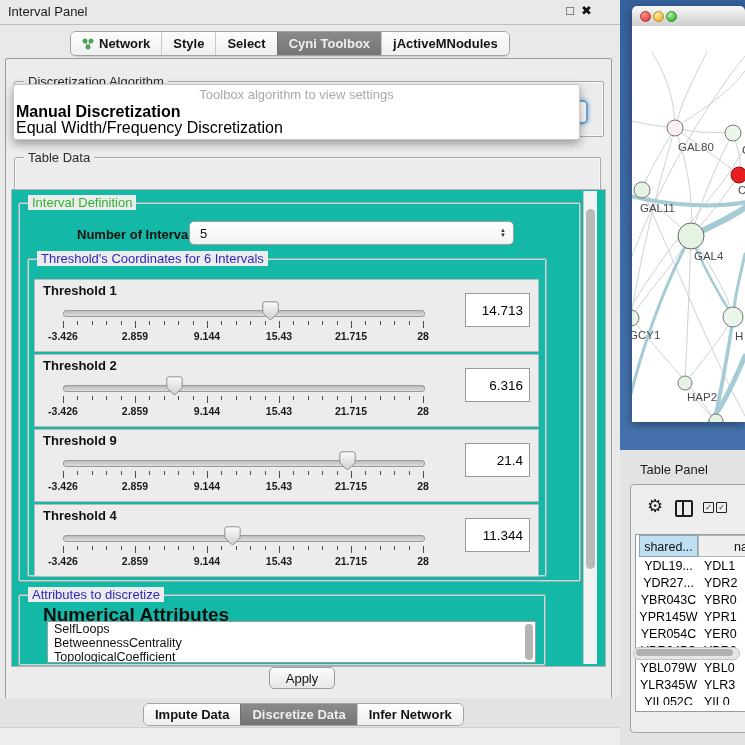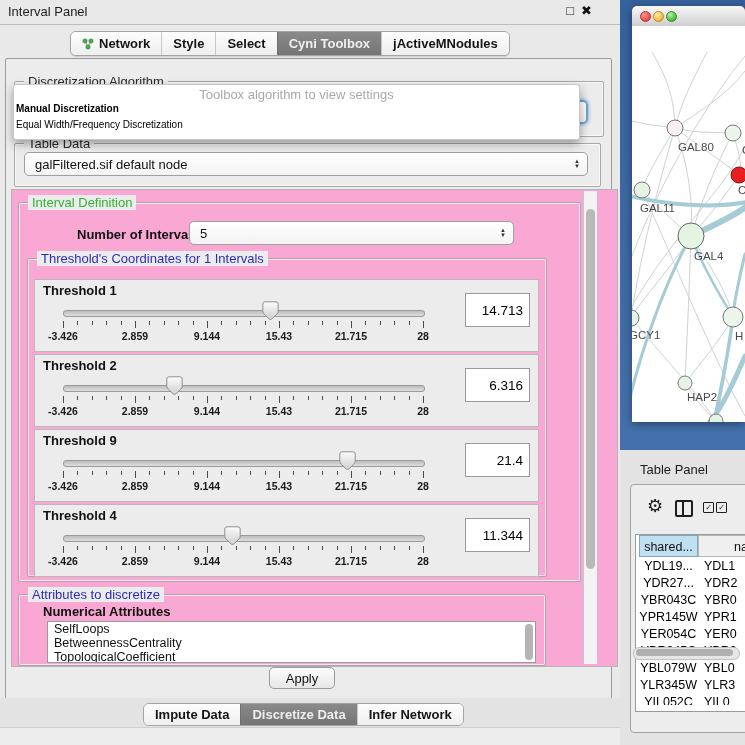--- a/index.html
+++ b/index.html
@@ -23,47 +23,47 @@
   .group{position:absolute;border:1px solid #a8a8a8;border-radius:2px;box-shadow:inset 0 0 0 1px rgba(255,255,255,.65);}
   .gtitle{position:absolute;top:-8px;left:9px;background:#ececec;padding:0 4px;font-size:13px;color:#2a2a2a;line-height:15px;white-space:nowrap;}
   .gtitle.green{color:#2fb52f;}
   .gtitle.blue{color:#2b2bc0;}
   .combo{position:absolute;height:24px;background:linear-gradient(#ffffff,#f3f3f3);border:1px solid #9f9f9f;border-radius:5px;font-size:13px;color:#111;line-height:24px;padding-left:10px;box-sizing:border-box;}
   .combo.focused{border:2px solid #6ea2d5;box-shadow:0 0 4px rgba(90,150,210,.9);}
   .combo-arrows{position:absolute;right:7px;top:0;height:100%;display:flex;flex-direction:column;justify-content:center;font-size:6px;line-height:5px;color:#333;}
   
   .g-algo{left:8px;top:22px;width:588px;height:54px;}
   .g-algo .combo{left:9px;top:18px;width:564px;}
-  .g-table{left:8px;top:84px;width:585px;height:42px;}
+  .g-table{left:8px;top:98px;width:585px;height:42px;}
   .g-table .combo{left:9px;top:8px;width:564px;}
-  .scrollpane{position:absolute;left:5px;top:130px;width:593px;height:476px;border:1px solid #b3b3b3;background:#f9a8d4;padding-left:12px;}
+  .scrollpane{position:absolute;left:5px;top:130px;width:593px;height:476px;border:1px solid #b3b3b3;background:#14b8a6;}
   .g-interval{left:6px;top:12px;width:561px;height:378px;}
   .noi-label{position:absolute;left:58px;top:24px;font-size:13px;font-weight:bold;color:#111;}
   .noi-combo{left:170px;top:18px;width:325px;}
   .g-thresh{left:8px;top:55px;width:518px;height:317px;}
   .thr-panel{position:absolute;left:6px;width:503px;height:71px;border:1px solid #b9b9b9;background:#ececec;}
   .thr-label{position:absolute;left:8px;top:3px;font-size:13px;font-weight:bold;color:#111;}
   .thr-track{position:absolute;left:28px;top:30px;width:360px;height:5px;border:1px solid #9a9a9a;border-radius:3px;background:linear-gradient(#bdbdbd,#dedede);}
   .thr-handle{position:absolute;top:21px;width:17px;height:19px;}
   .tickrow{position:absolute;left:28px;top:41px;width:360px;height:9px;}
   .tick{position:absolute;width:1px;background:#4c4c4c;top:0;}
   .ticklabel{position:absolute;top:50px;width:64px;text-align:center;font-size:10.5px;font-weight:bold;color:#1a1a1a;}
   .thr-value{position:absolute;left:430px;top:13px;width:65px;height:34px;background:#fff;border:1px solid #9a9a9a;font-size:13.5px;color:#000;text-align:right;line-height:34px;padding-right:6px;box-sizing:border-box;}
   .g-attrs{left:6px;top:404px;width:526px;height:70px;}
-  .nattr-label{position:absolute;left:24px;top:9px;font-size:13px;font-weight:bold;color:#111;}
+  .nattr-label{position:absolute;left:24px;top:9px;font-size:19px;font-weight:bold;color:#111;}
   .attr-list{position:absolute;left:28px;top:26px;width:487px;height:40px;background:#fff;border:1px solid #9a9a9a;overflow:hidden;}
   .attr-item{font-size:12.5px;color:#111;line-height:14px;padding-left:6px;white-space:nowrap;}
   .ilist-thumb{position:absolute;right:2px;top:2px;width:8px;height:36px;background:#b5b5b5;border-radius:4px;}
   .vscroll{position:absolute;left:571px;top:1px;width:13px;height:473px;background:#f3f3f3;border-left:1px solid #c6c6c6;}
   .vthumb{position:absolute;left:2px;top:18px;width:9px;height:360px;background:#b9b9b9;border-radius:5px;}
   .apply{position:absolute;left:263px;top:608px;width:66px;height:22px;border:1px solid #9a9a9a;border-radius:5px;background:linear-gradient(#fdfdfd,#e6e6e6);font-size:13px;color:#111;font-family:inherit;}
   
   .popup{position:absolute;left:13px;top:84px;width:565px;height:54px;background:#fff;border:1px solid #c9c9c9;border-radius:3px;box-shadow:0 4px 10px rgba(0,0,0,.35);z-index:40;}
   .popup-prompt{position:absolute;left:0;top:2px;width:100%;text-align:center;font-size:13px;color:#a9a9a9;}
-  .popup-opt{position:absolute;left:2px;font-size:10px;color:#000;white-space:nowrap;}
+  .popup-opt{position:absolute;left:2px;font-size:16px;color:#000;white-space:nowrap;}
   .popup-opt.bold{font-weight:bold;}
   
   .bottom-area{position:absolute;left:0;top:698px;width:620px;height:47px;background:#e3e3e3;}
   .bottom-lighter{position:absolute;left:0;top:29px;width:620px;height:18px;background:#ededed;border-top:1px solid #cfcfcf;}
   
   #right-side{position:absolute;left:620px;top:0;width:125px;height:745px;}
   .blue-bg{position:absolute;left:0;top:0;width:125px;height:450px;background:linear-gradient(#35619c,#4471ab);}
   .net-window{position:absolute;left:12px;top:6px;width:113px;height:416px;border-radius:5px 5px 0 0;box-shadow:0 2px 8px rgba(0,0,0,.4);}
   .net-titlebar{position:absolute;left:0;top:0;width:113px;height:20px;border-radius:5px 5px 0 0;background:linear-gradient(#f8f8f8,#cecece);border-bottom:1px solid #9a9a9a;}
   .light{position:absolute;top:5px;width:11px;height:11px;border-radius:50%;box-sizing:border-box;}
@@ -146,42 +146,35 @@
         <div class="combo focused">
           <span class="combo-arrows">
               <span>▲</span>
               <span>▼</span>
             </span>
         </div>
       </div>
 
       <div class="group g-table">
         <span class="gtitle">Table Data</span>
-        <div class="combo">
-          <span>galFiltered.sif default node</span>
-          <span class="combo-arrows">
-              <span>▲</span>
-              <span>▼</span>
-            </span>
-        </div>
       </div>
 
       <div class="scrollpane">
         <div class="group g-interval">
           <span class="gtitle green">Interval Definition</span>
           <span class="noi-label">Number of Intervals</span>
           <div class="combo noi-combo">
             <span>5</span>
             <span class="combo-arrows">
                 <span>▲</span>
                 <span>▼</span>
               </span>
           </div>
           <div class="group g-thresh">
-            <span class="gtitle blue">Threshold's Coordinates for 1 Intervals</span>
+            <span class="gtitle blue">Threshold's Coordinates for 6 Intervals</span>
             <div id="thresholds">
                 <div class="thr-panel" style="top: 20px;">
                   <div class="thr-label">Threshold 1</div>
                   <div class="thr-track"></div>
                   <div class="tickrow">
                     <div class="tick" style="left: 0px; height: 7px;"></div>
                     <div class="tick" style="left: 14.4px; height: 4px;"></div>
                     <div class="tick" style="left: 28.8px; height: 4px;"></div>
                     <div class="tick" style="left: 43.2px; height: 4px;"></div>
                     <div class="tick" style="left: 57.6px; height: 4px;"></div>

